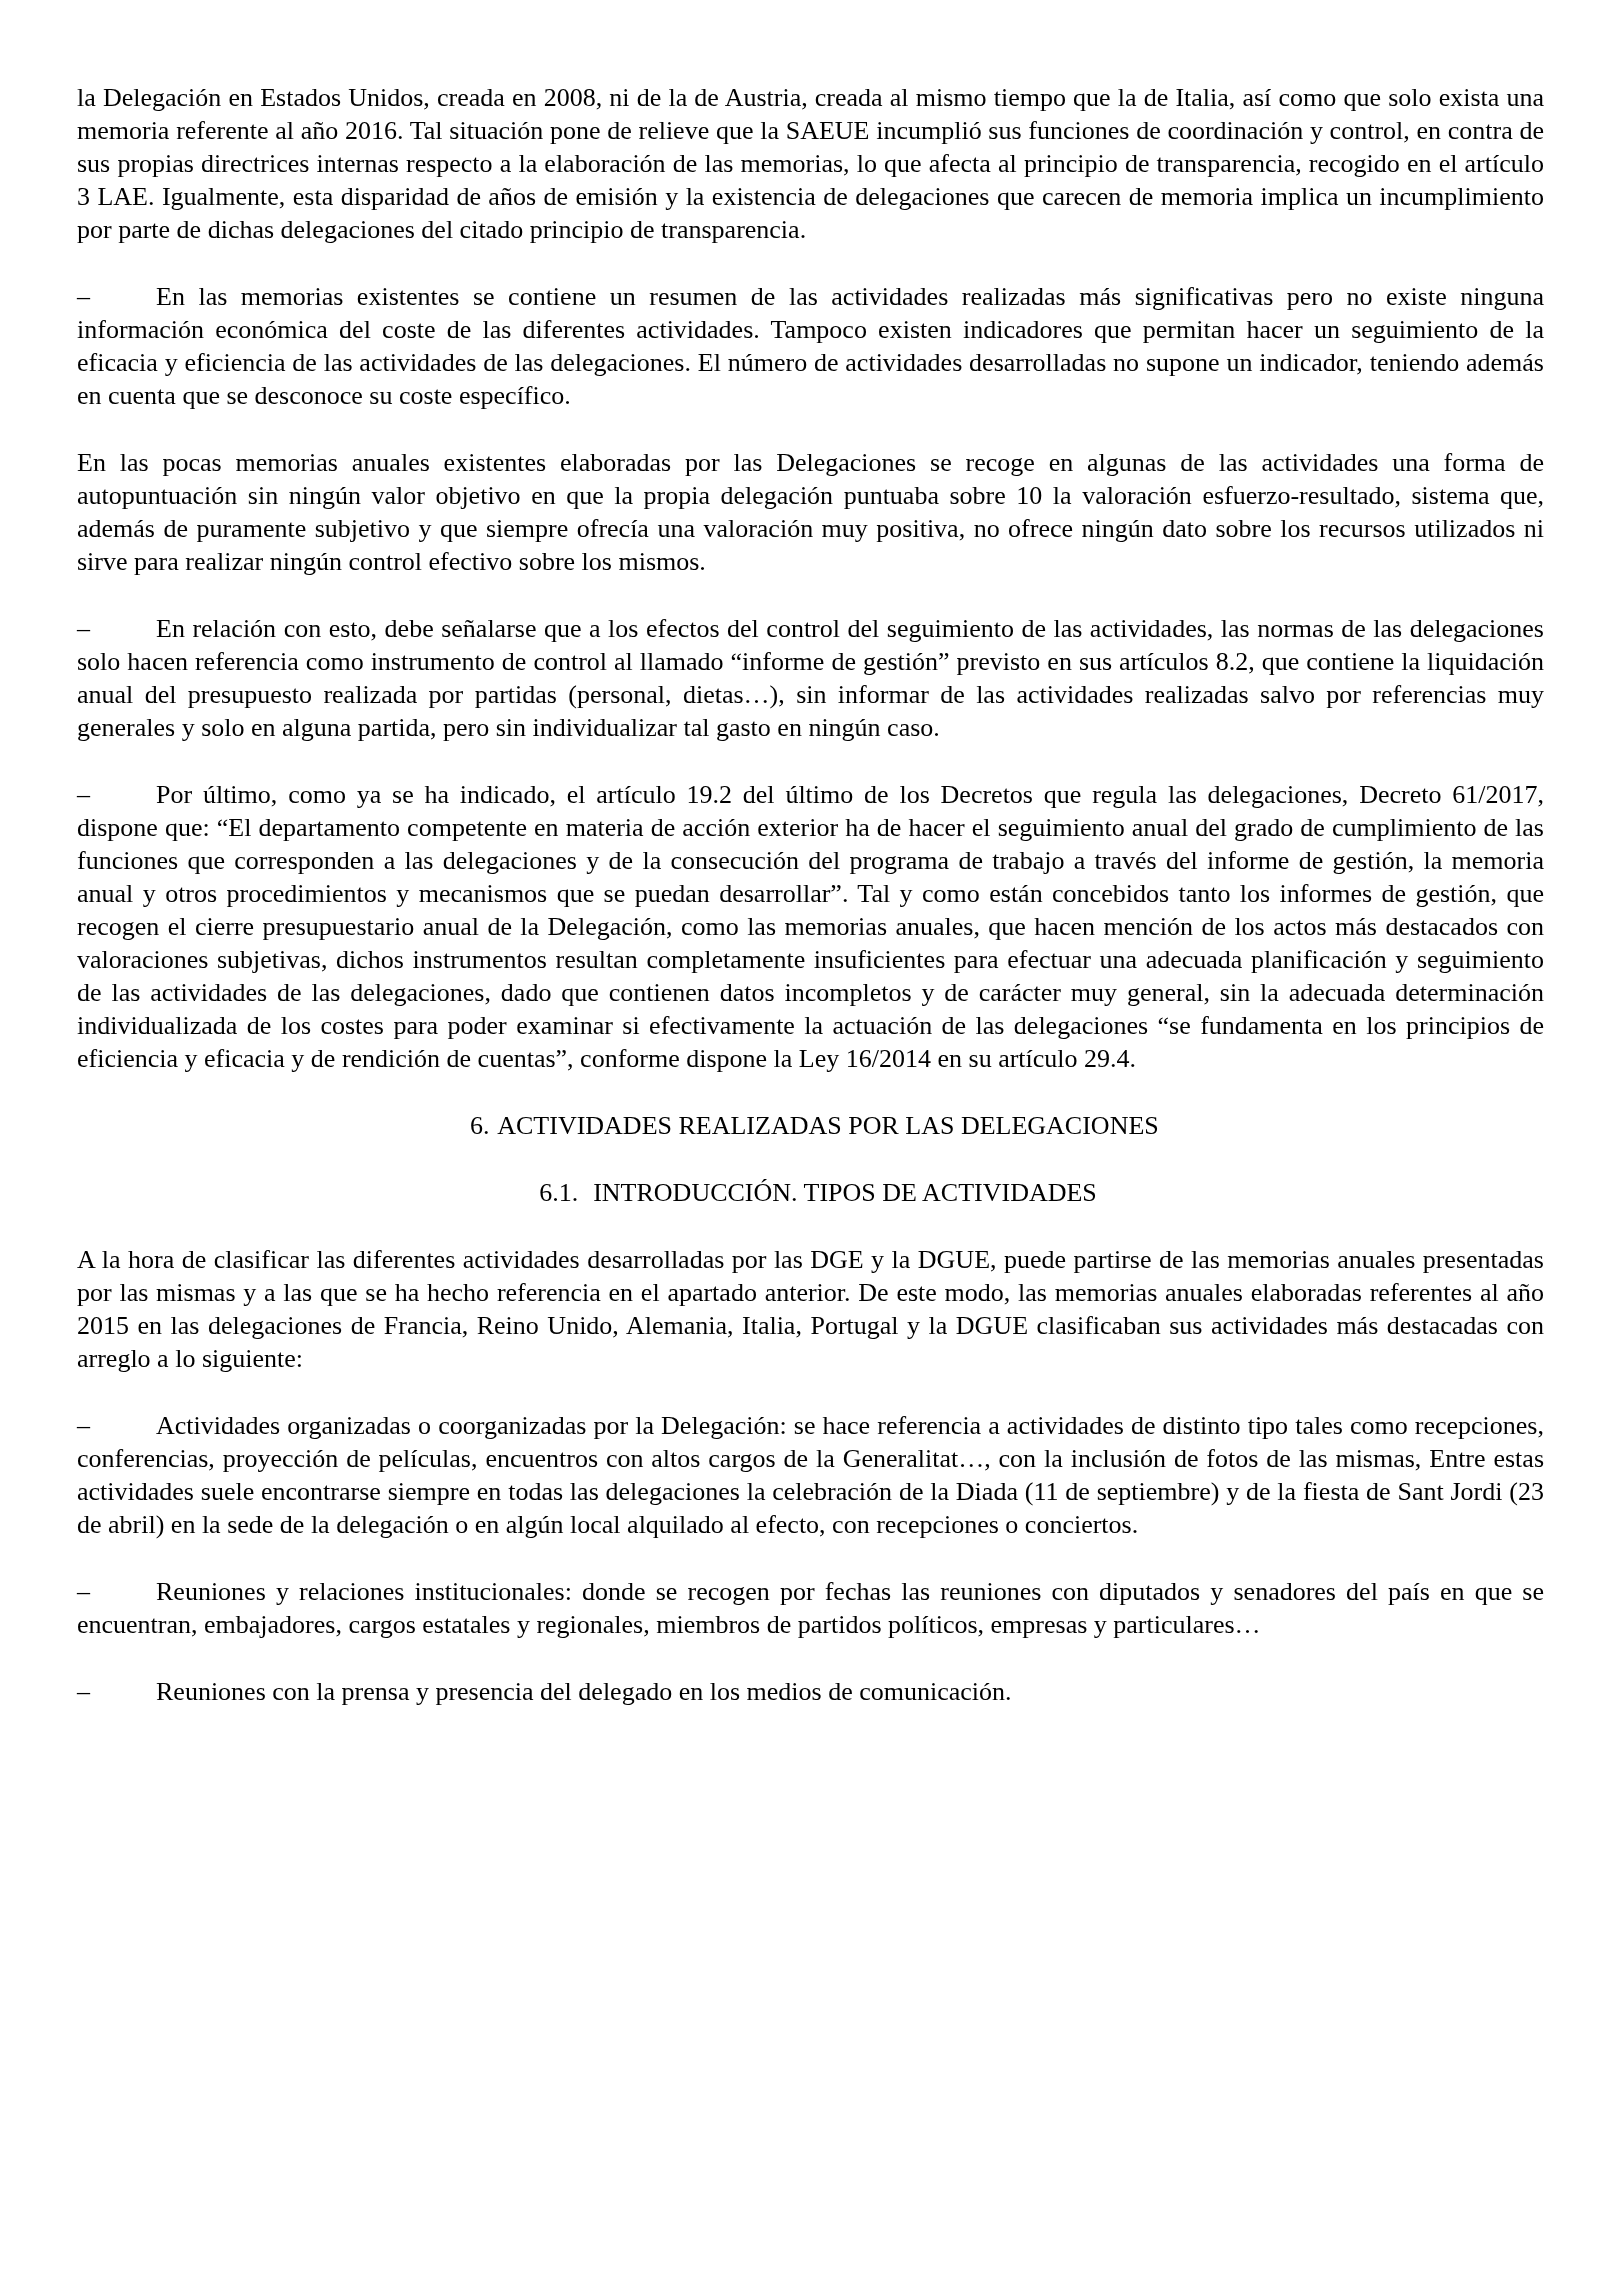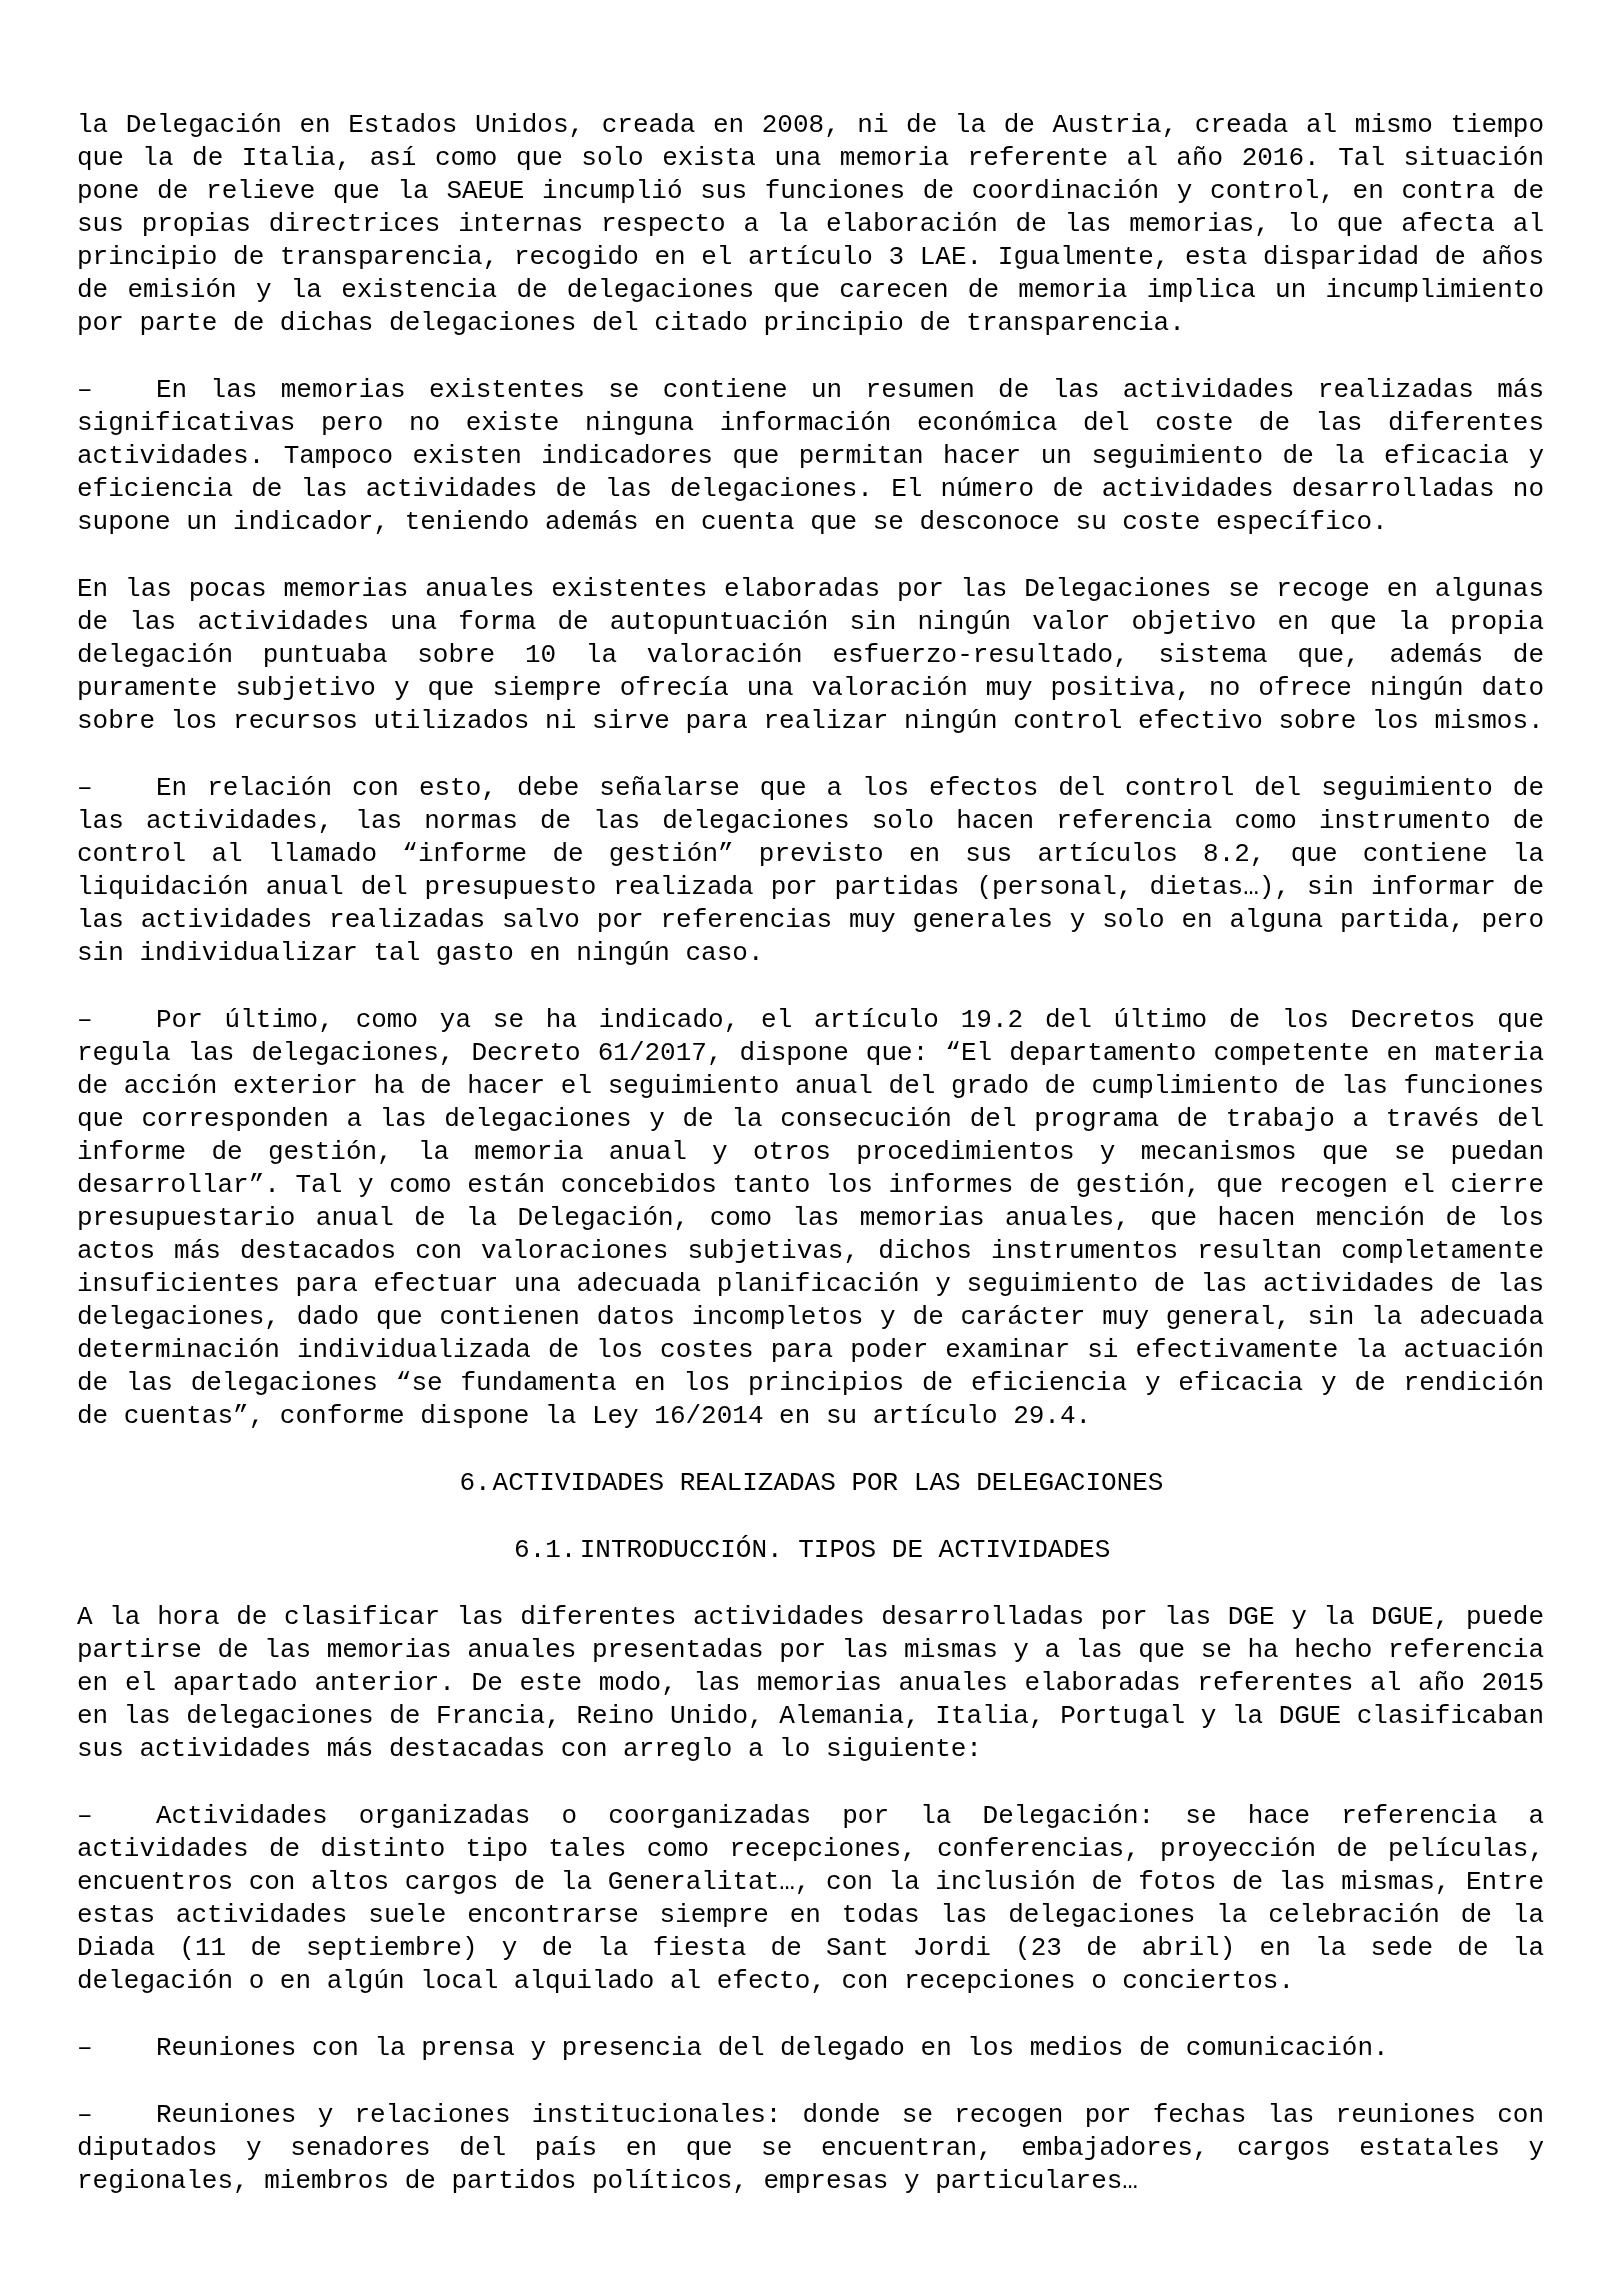--- a/index.html
+++ b/index.html
@@ -2,25 +2,24 @@
 <html style="font-size:13.2px"><head>
 <meta charset="utf-8">
 <style>
   html, body { margin: 0; padding: 0; background: #ffffff; }
   body { width: 1623px; height: 2295px; position: relative; overflow: hidden; }
   .page {
     position: absolute;
     left: 77px;
     top: 81px;
     width: 1467px;
-    font-family: Liberation Mono, monospace;
+    font-family: Liberation Serif, serif;
     font-size: 26px;
     line-height: 33px;
     color: #000000;
-    margin-top: 28px;
   }
   .para {
     margin: 0 0 34px 0;
     text-align: justify;
     text-justify: inter-word;
   }
   .dash {
     display: inline-block;
     width: 79px;
   }
@@ -70,21 +69,21 @@
 
   <p class="para">
     <span>A la hora de clasificar las diferentes actividades desarrolladas por las DGE y la DGUE, puede partirse de las memorias anuales presentadas por las mismas y a las que se ha hecho referencia en el apartado anterior. De este modo, las memorias anuales elaboradas referentes al año 2015 en las delegaciones de Francia, Reino Unido, Alemania, Italia, Portugal y la DGUE clasificaban sus actividades más destacadas con arreglo a lo siguiente:</span>
   </p>
 
   <p class="para">
     <span class="dash">–</span><span>Actividades organizadas o coorganizadas por la Delegación: se hace referencia a actividades de distinto tipo tales como recepciones, conferencias, proyección de películas, encuentros con altos cargos de la Generalitat…, con la inclusión de fotos de las mismas, Entre estas actividades suele encontrarse siempre en todas las delegaciones la celebración de la Diada (11 de septiembre) y de la fiesta de Sant Jordi (23 de abril) en la sede de la delegación o en algún local alquilado al efecto, con recepciones o conciertos.</span>
   </p>
 
   <p class="para">
-    <span class="dash">–</span><span>Reuniones con la prensa y presencia del delegado en los medios de comunicación.</span>
+    <span class="dash">–</span><span>Reuniones y relaciones institucionales: donde se recogen por fechas las reuniones con diputados y senadores del país en que se encuentran, embajadores, cargos estatales y regionales, miembros de partidos políticos, empresas y particulares…</span>
   </p>
 
   <p class="para">
-    <span class="dash">–</span><span>Reuniones y relaciones institucionales: donde se recogen por fechas las reuniones con diputados y senadores del país en que se encuentran, embajadores, cargos estatales y regionales, miembros de partidos políticos, empresas y particulares…</span>
+    <span class="dash">–</span><span>Reuniones con la prensa y presencia del delegado en los medios de comunicación.</span>
   </p>
 
 </div>
 
 
 </body></html>

